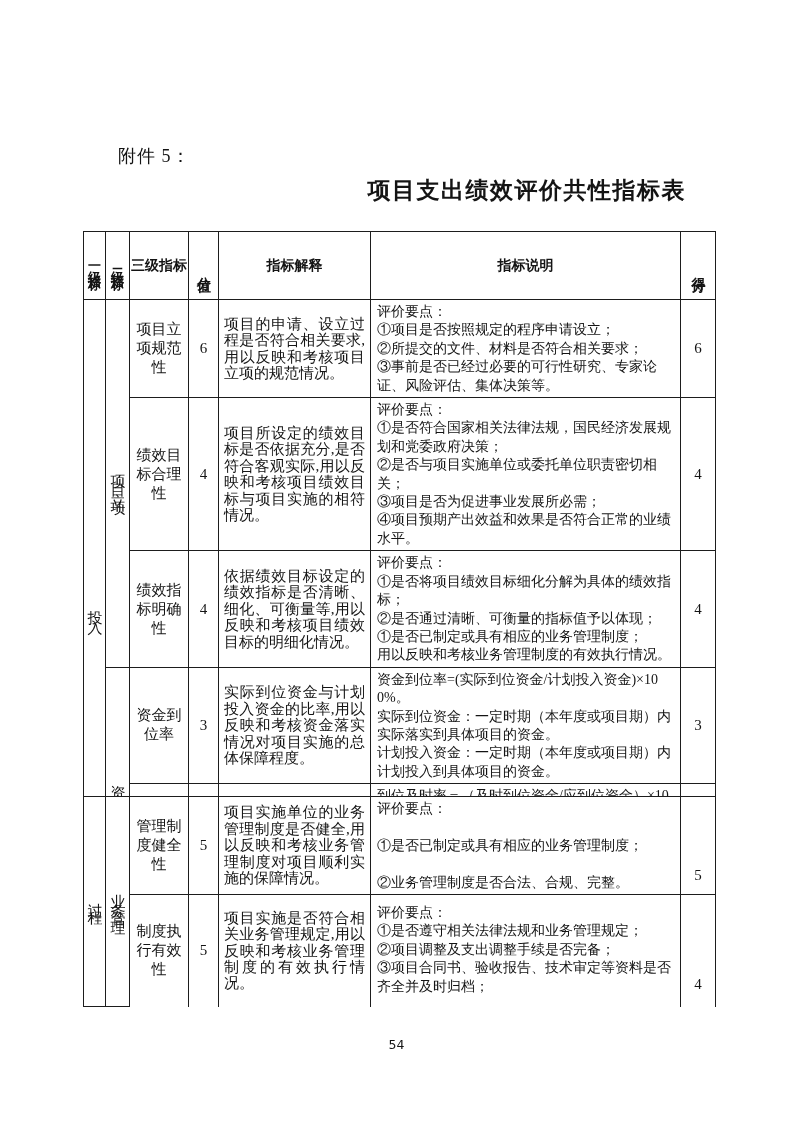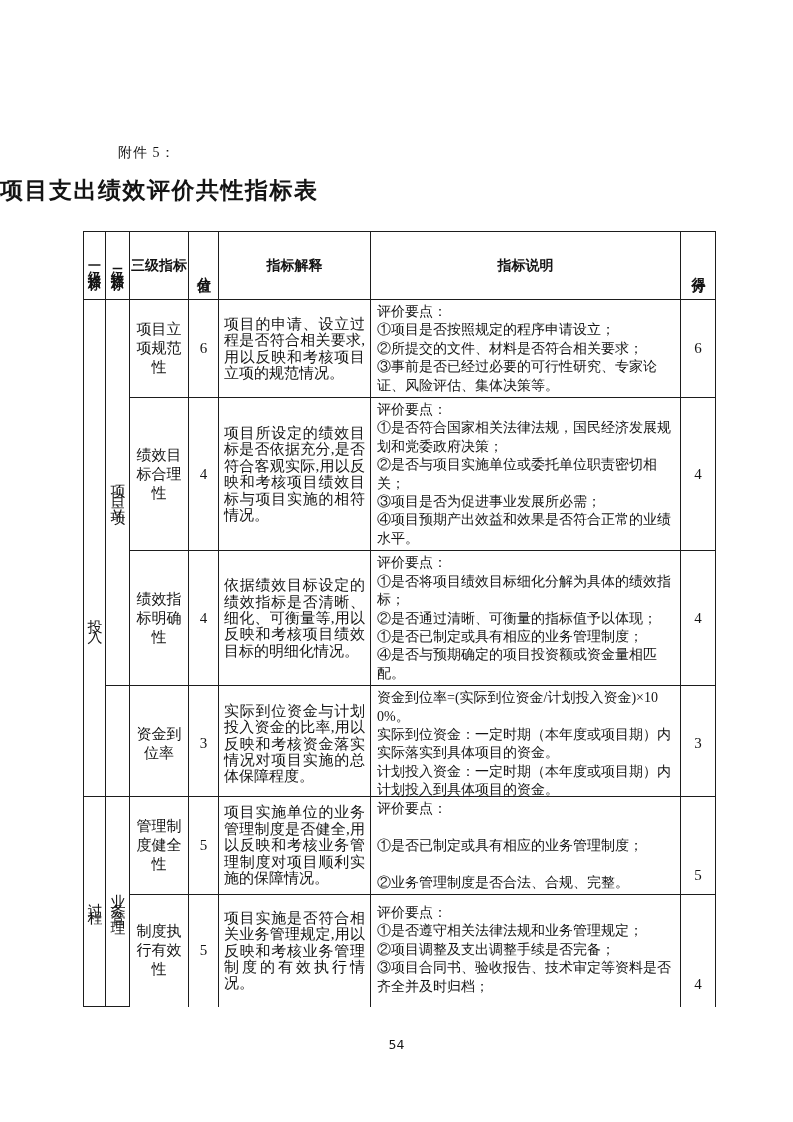--- a/index.html
+++ b/index.html
@@ -1,24 +1,24 @@
 <!DOCTYPE html>
 <html lang="zh"><head>
 <meta charset="utf-8">
 <style>
   html,body{margin:0;padding:0;}
   body{
     width:793px;height:1122px;background:#ffffff;position:relative;
     font-family:"Liberation Serif", serif;color:#141414;overflow:hidden;
   }
   .attachment{
-    position:absolute;left:118px;top:144px;font-size:14px;letter-spacing:1px;
+    position:absolute;left:118px;top:144px;font-size:18px;letter-spacing:1px;
   }
   .doc-title{
-    position:absolute;left:0;top:175px;width:686px;text-align:left;
+    position:absolute;left:0;top:175px;width:686px;text-align:right;
     font-size:23px;font-weight:bold;letter-spacing:1.5px;
   }
   table{border-collapse:collapse;table-layout:fixed;width:633px;background:#fff;}
   .tblA{position:absolute;left:83px;top:231px;}
   .tblB{position:absolute;left:83px;top:796px;}
   col.c1{width:22px}col.c2{width:24px}col.c3{width:59px}
   col.c4{width:30px}col.c5{width:152px}col.c6{width:310px}col.c7{width:35px}
   td,th{border:1px solid #1d1d1d;padding:0;overflow:hidden;vertical-align:middle;}
   th{font-weight:bold;font-size:14px;text-align:center;line-height:16px;}
   tr.hrow{height:68px}
@@ -120,21 +120,21 @@
   </tr>
   <tr class="r3">
     <td class="c3cell">绩效指标明确性</td>
     <td class="num">4</td>
     <td class="expl">依据绩效目标设定的绩效指标是否清晰、细化、可衡量等,用以反映和考核项目绩效目标的明细化情况。</td>
     <td class="desc">
           <p class="para">评价要点：</p>
           <p class="para">①是否将项目绩效目标细化分解为具体的绩效指标；</p>
           <p class="para">②是否通过清晰、可衡量的指标值予以体现；</p>
           <p class="para">①是否已制定或具有相应的业务管理制度；</p>
-          <p class="para">④是否与预期确定的项目投资额或资金量相匹配。</p>
+          <p class="para">用以反映和考核业务管理制度的有效执行情况。</p>
         </td>
     <td class="num">4</td>
   </tr>
   <tr class="r4">
     <td class="vcell" rowspan="2"><span class="vtext">资金落实</span></td>
     <td class="c3cell">资金到位率</td>
     <td class="num">3</td>
     <td class="expl">实际到位资金与计划投入资金的比率,用以反映和考核资金落实情况对项目实施的总体保障程度。</td>
     <td class="desc">
           <p class="para">资金到位率=(实际到位资金/计划投入资金)×100%。</p>

